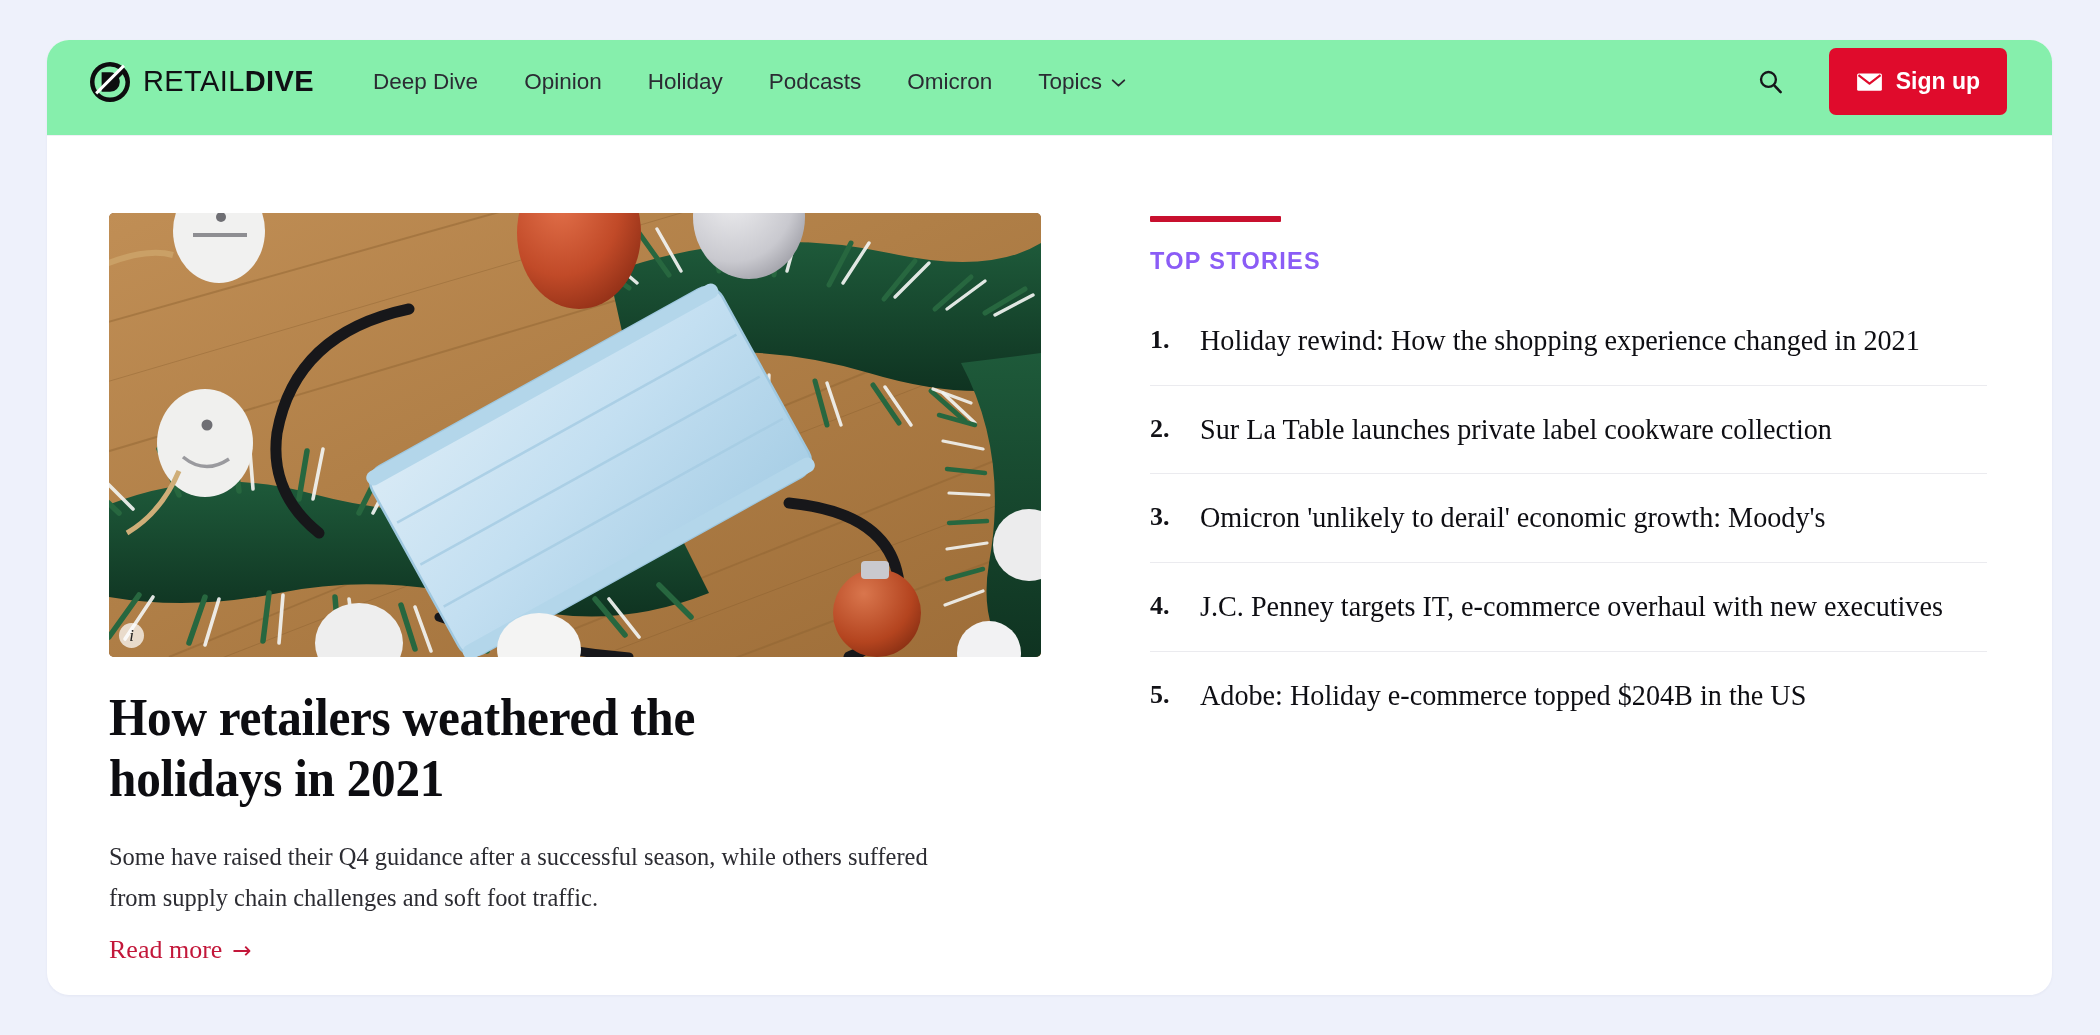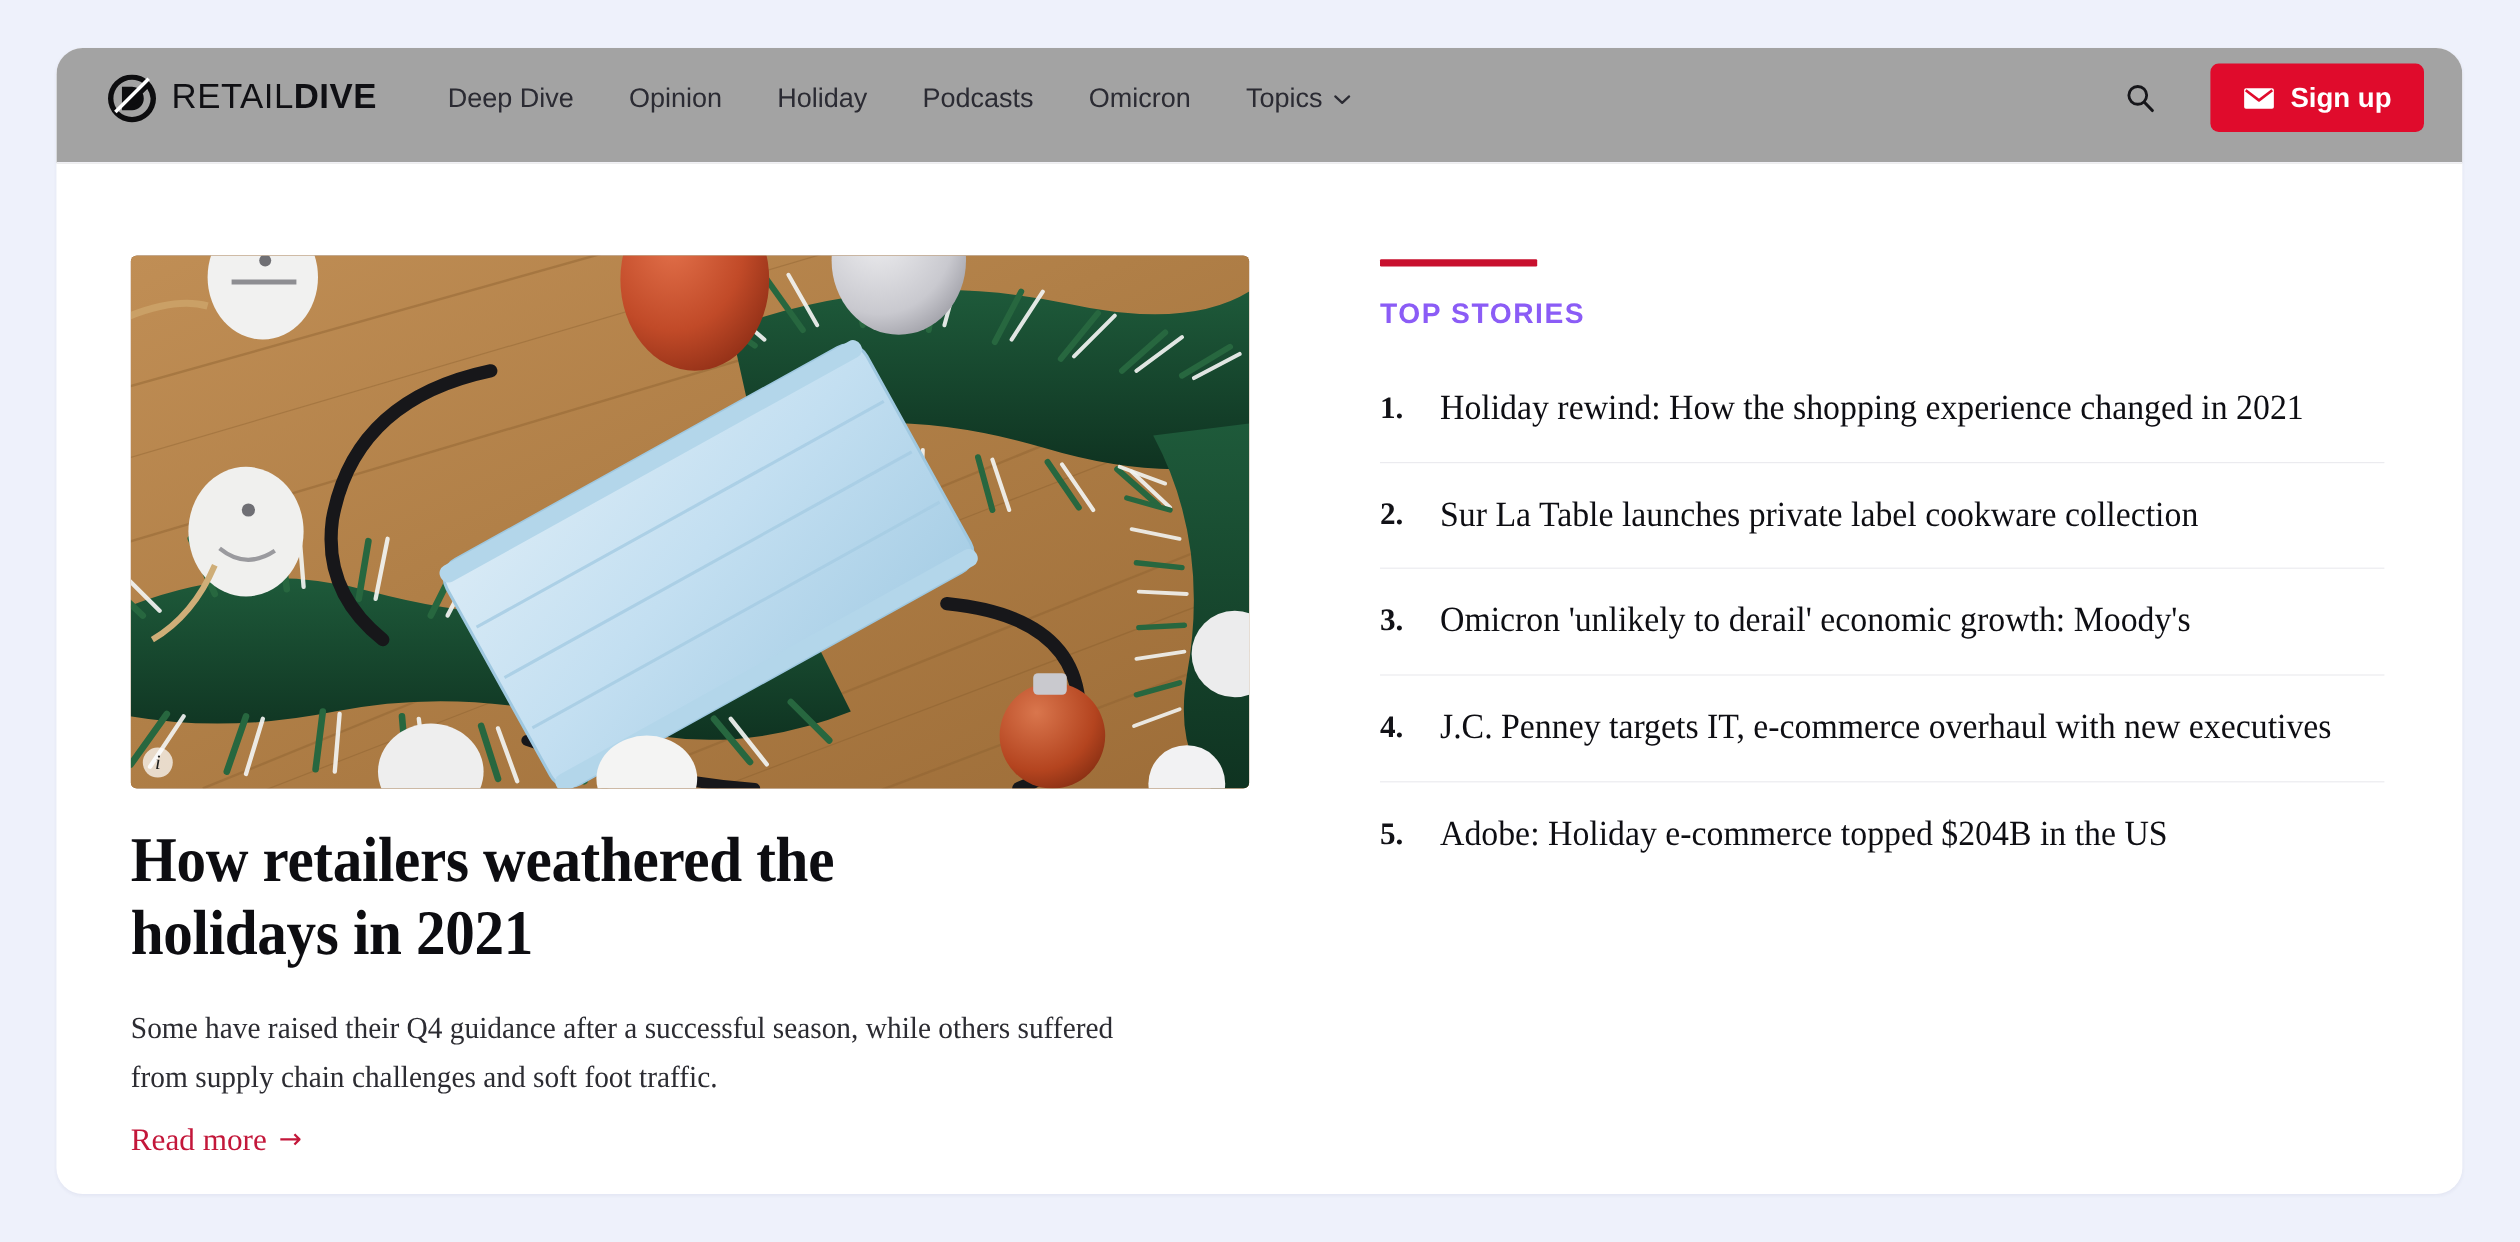--- a/index.html
+++ b/index.html
@@ -26,21 +26,21 @@
     background: #ffffff;
     border-radius: 22px;
     overflow: hidden;
     box-shadow: 0 1px 3px rgba(40,40,90,.05);
   }
 
   
   .site-header {
     position: relative;
     height: 96px;
-    background: #a3a3a3;
+    background: #86efac;
     border-bottom: 1px solid #f0f0f5;
     display: flex;
     align-items: center;
     padding: 0 0 12px 43px;
   }
 
   .brand {
     display: flex;
     align-items: center;
     gap: 13px;
@@ -107,26 +107,26 @@
   }
   .signup-btn {
     display: flex;
     align-items: center;
     justify-content: center;
     gap: 13px;
     background: #e00b2c;
     color: #ffffff;
     border: none;
     border-radius: 7px;
-    height: 57px;
+    height: 67px;
     padding: 0 27px;
     font-size: 23px;
     font-weight: 700;
     cursor: pointer;
-    margin-right: 32px;
+    margin-right: 45px;
     white-space: nowrap;
   }
   .env-icon { width: 27px; height: 20px; display: block; }
 
   
   .content {
     display: flex;
     padding: 77px 0 0 0;
   }
 

